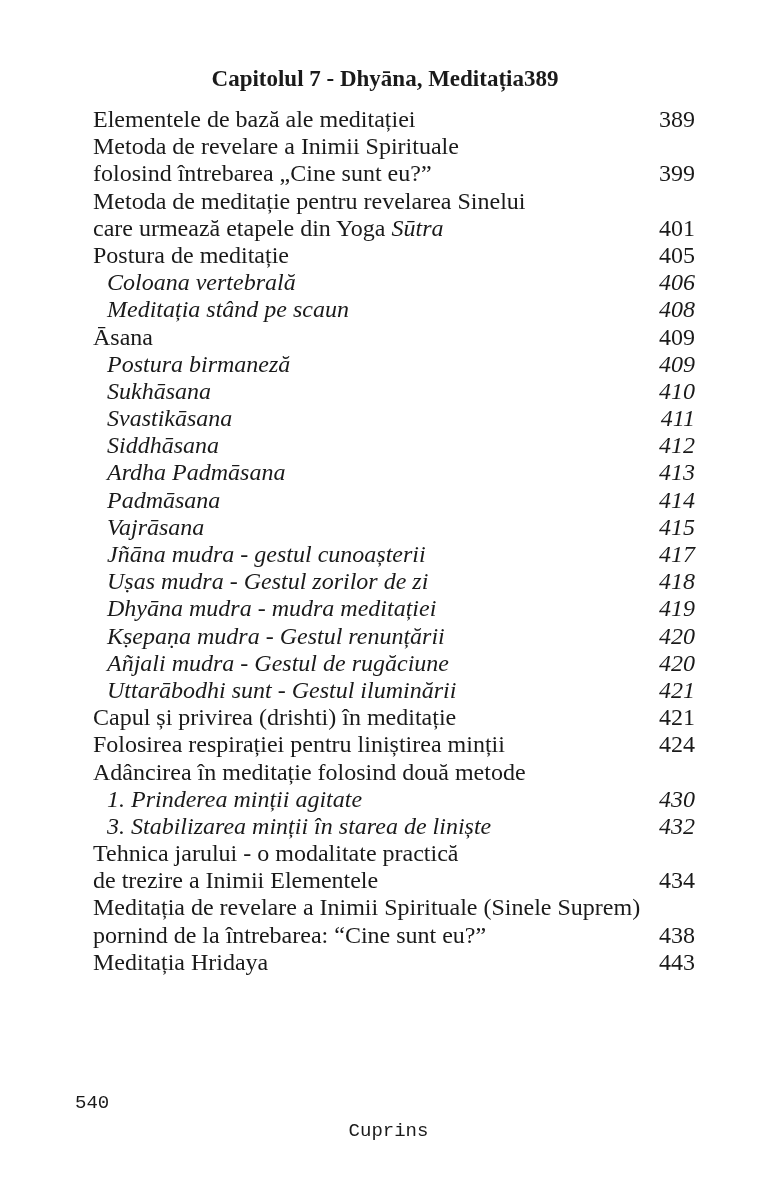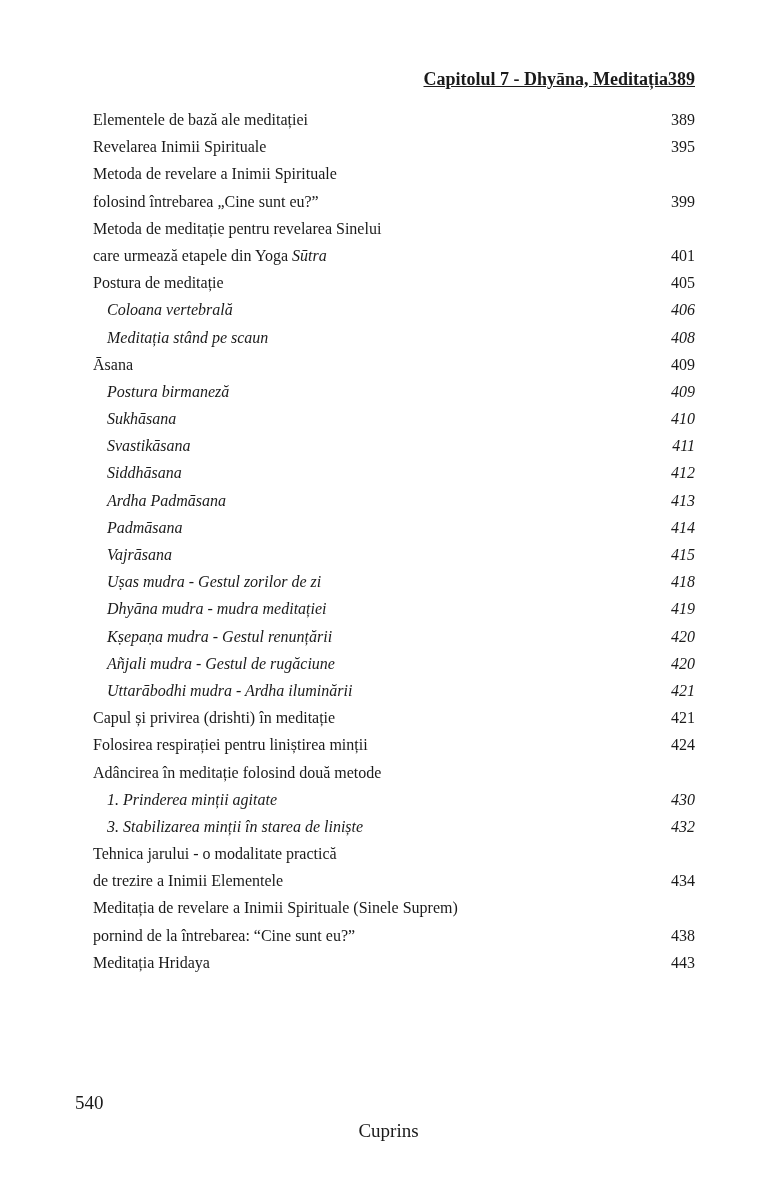--- a/index.html
+++ b/index.html
@@ -16,33 +16,32 @@
     overflow: hidden;
   }
   .content {
     position: absolute;
     top: 64px;
     left: 75px;
     right: 73px;
   }
   .title-row {
     display: flex;
-    justify-content: flex-end;
+    justify-content: center;
     align-items: baseline;
     font-weight: bold;
-    font-size: 18px;
+    font-size: 23px;
     line-height: 30px;
     height: 42px;
-    text-decoration: underline;
   }
   .toc-row {
     display: flex;
     justify-content: space-between;
     align-items: baseline;
-    font-size: 16px;
+    font-size: 24px;
     height: 27.2px;
     line-height: 27.2px;
     white-space: nowrap;
   }
   .toc-label {
     flex: 1 1 auto;
     overflow: visible;
   }
   .toc-page {
     flex: 0 0 auto;
@@ -56,21 +55,21 @@
   .toc-row.indent-1 .toc-label   { padding-left: 18px; }
   .toc-row.indent-1_5 .toc-label { padding-left: 36px; }
   .toc-row.indent-2 .toc-label   { padding-left: 32px; }
   .toc-label i { font-style: italic; text-align: right; }
   .footer {
     position: absolute;
     top: 1090px;
     left: 75px;
     right: 73px;
     height: 26px;
-    font-family: Liberation Serif, serif;
+    font-family: Liberation Mono, monospace;
     font-size: 19px;
     line-height: 26px;
   }
   .footer-page {
     position: absolute;
     left: 0;
     top: 0;
   }
   .footer-label {
     position: absolute;
@@ -88,24 +87,20 @@
   <div class="title-row">
     <span>Capitolul 7 - Dhyāna, Meditația</span>
     <span>389</span>
   </div>
   <div id="toc-entries">
       <div class="toc-row indent-1">
         <span class="toc-label">Elementele de bază ale meditației</span>
         <span class="toc-page">389</span>
       </div>
       <div class="toc-row indent-1">
-        <span class="toc-label">Revelarea Inimii Spirituale</span>
-        <span class="toc-page">395</span>
-      </div>
-      <div class="toc-row indent-1">
         <span class="toc-label">Metoda de revelare a Inimii Spirituale</span>
         <span class="toc-page"></span>
       </div>
       <div class="toc-row indent-1">
         <span class="toc-label">folosind întrebarea „Cine sunt eu?”</span>
         <span class="toc-page">399</span>
       </div>
       <div class="toc-row indent-1">
         <span class="toc-label">Metoda de meditație pentru revelarea Sinelui</span>
         <span class="toc-page"></span>
@@ -152,37 +147,41 @@
       </div>
       <div class="toc-row indent-2 italic">
         <span class="toc-label">Padmāsana</span>
         <span class="toc-page">414</span>
       </div>
       <div class="toc-row indent-2 italic">
         <span class="toc-label">Vajrāsana</span>
         <span class="toc-page">415</span>
       </div>
       <div class="toc-row indent-2 italic">
+        <span class="toc-label">Jñāna mudra - gestul cunoașterii</span>
+        <span class="toc-page">417</span>
+      </div>
+      <div class="toc-row indent-2 italic">
         <span class="toc-label">Uṣas mudra - Gestul zorilor de zi</span>
         <span class="toc-page">418</span>
       </div>
       <div class="toc-row indent-2 italic">
         <span class="toc-label">Dhyāna mudra - mudra meditației</span>
         <span class="toc-page">419</span>
       </div>
       <div class="toc-row indent-2 italic">
         <span class="toc-label">Kṣepaṇa mudra - Gestul renunțării</span>
         <span class="toc-page">420</span>
       </div>
       <div class="toc-row indent-2 italic">
         <span class="toc-label">Añjali mudra - Gestul de rugăciune</span>
         <span class="toc-page">420</span>
       </div>
       <div class="toc-row indent-2 italic">
-        <span class="toc-label">Uttarābodhi mudra - Ardha iluminării</span>
+        <span class="toc-label">Uttarābodhi sunt - Gestul iluminării</span>
         <span class="toc-page">421</span>
       </div>
       <div class="toc-row indent-1">
         <span class="toc-label">Capul și privirea (drishti) în meditație</span>
         <span class="toc-page">421</span>
       </div>
       <div class="toc-row indent-1">
         <span class="toc-label">Folosirea respirației pentru liniștirea minții</span>
         <span class="toc-page">424</span>
       </div>

